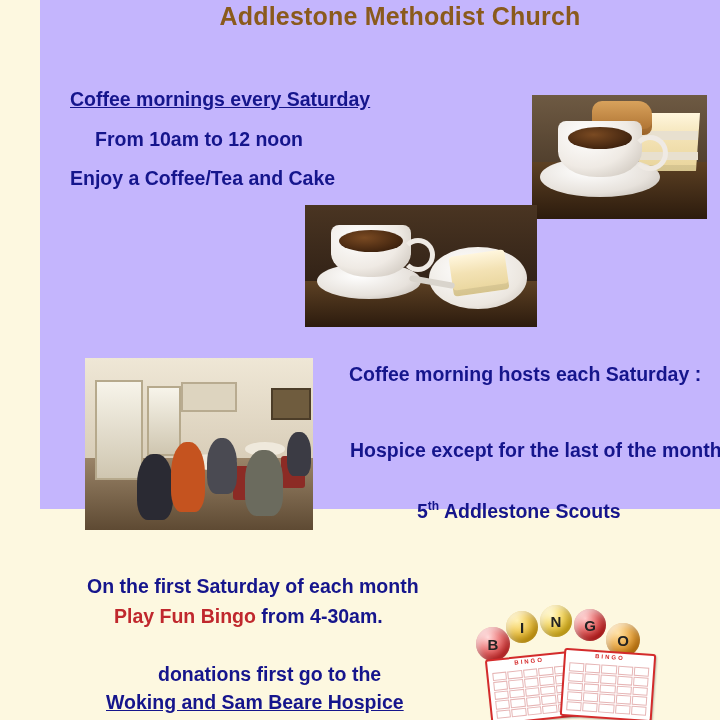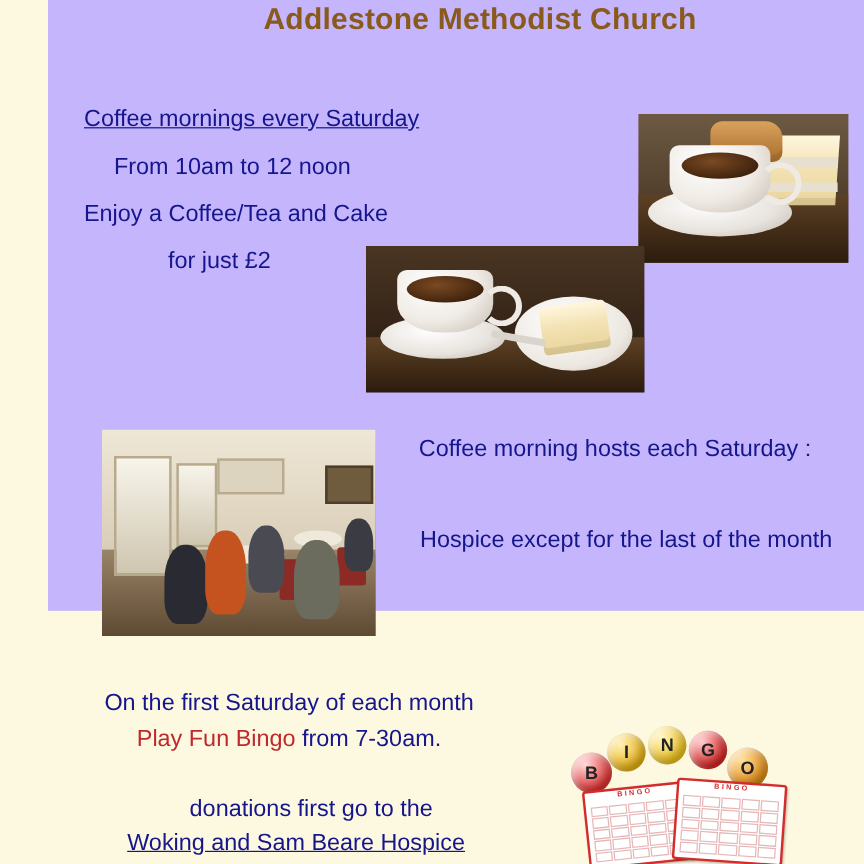--- a/index.html
+++ b/index.html
@@ -28,21 +28,21 @@
     width: 720px;
     text-align: center;
     font-size: 25px;
     font-weight: bold;
     color: #8a5a1c;
     letter-spacing: 0.2px;
   }
   .line {
     position: absolute;
     font-size: 19.5px;
-    font-weight: normal;
+    font-weight: bold;
     color: #15158c;
     white-space: nowrap;
   }
   .u {
     text-decoration: underline;
   }
   
   #coffee-heading { top: 88px; left: 30px; }
   #coffee-time    { top: 128px; left: 55px; }
   #coffee-offer   { top: 167px; left: 30px; }
@@ -174,21 +174,20 @@
 </head>
 <body>
 
 <div class="poster">
 
   <div class="title">Addlestone Methodist Church</div>
 
   <div class="line u" id="coffee-heading">Coffee mornings every Saturday</div>
   <div class="line" id="coffee-time">From 10am to 12 noon</div>
   <div class="line" id="coffee-offer">Enjoy a Coffee/Tea and Cake</div>
-  <div class="line" id="coffee-price">for just £2</div>
 
   <div class="photo" id="photo-cake">
     <div class="tabletop" style="height:46%;"></div>
     <div class="cakeslice" style="left:108px; top:18px; width:58px; height:58px; transform:skewX(-4deg);"></div>
     <div class="cakefill" style="left:108px; top:36px; width:58px; height:9px;"></div>
     <div class="cakefill" style="left:108px; top:57px; width:58px; height:8px;"></div>
     <div class="cakeslice" style="left:60px; top:6px; width:60px; height:34px; border-radius:10px 14px 8px 8px; background:linear-gradient(180deg,#d8a25c 0%,#a96c2c 100%);"></div>
     <div class="saucer" style="left:8px; top:62px; width:120px; height:40px;"></div>
     <div class="cup" style="left:26px; top:26px; width:84px; height:56px;"></div>
     <div class="coffee" style="left:36px; top:32px; width:64px; height:22px;"></div>
@@ -219,24 +218,27 @@
     <div class="chair" style="left:196px; top:98px; width:24px; height:32px;"></div>
     <div class="person" style="left:52px; top:96px; width:36px; height:66px; background:#2a2a33;"></div>
     <div class="person" style="left:86px; top:84px; width:34px; height:70px; background:#c5531f;"></div>
     <div class="person" style="left:122px; top:80px; width:30px; height:56px; background:#4a4a52;"></div>
     <div class="person" style="left:160px; top:92px; width:38px; height:66px; background:#6b6b5e;"></div>
     <div class="person" style="left:202px; top:74px; width:24px; height:44px; background:#3b3b44;"></div>
   </div>
 
   <div class="line" id="hosts-heading">Coffee morning hosts each Saturday :</div>
   <div class="line" id="hosts-line2">Hospice except for the last of the month</div>
+  <div class="line" id="hosts-line4">
+    <span>5</span><sup>th</sup><span> Addlestone Scouts</span>
+  </div>
 
   <div class="line" id="bingo-line1">On the first Saturday of each month</div>
   <div class="line" id="bingo-line2">
-    <span class="red">Play Fun Bingo</span><span> from 7-30am.</span>
+    <span class="red">Play Fun Bingo</span><span> from 4-30am.</span>
   </div>
   <div class="line" id="bingo-line4">donations first go to the</div>
   <div class="line u" id="bingo-line5">Woking and Sam Beare Hospice</div>
 
   <div class="photo" id="photo-bingo">
     <div class="ball" style="left:6px; top:22px; width:34px; height:34px; background:radial-gradient(circle at 35% 30%, #ffd9d9 0%, #e03030 70%);">B</div>
     <div class="ball" style="left:36px; top:6px; width:32px; height:32px; background:radial-gradient(circle at 35% 30%, #fff0b0 0%, #e8b013 70%);">I</div>
     <div class="ball" style="left:70px; top:0px; width:32px; height:32px; background:radial-gradient(circle at 35% 30%, #fff6c4 0%, #efc21b 70%);">N</div>
     <div class="ball" style="left:104px; top:4px; width:32px; height:32px; background:radial-gradient(circle at 35% 30%, #ffc9c9 0%, #d62222 70%);">G</div>
     <div class="ball" style="left:136px; top:18px; width:34px; height:34px; background:radial-gradient(circle at 35% 30%, #ffe0a0 0%, #e08a12 70%);">O</div>

